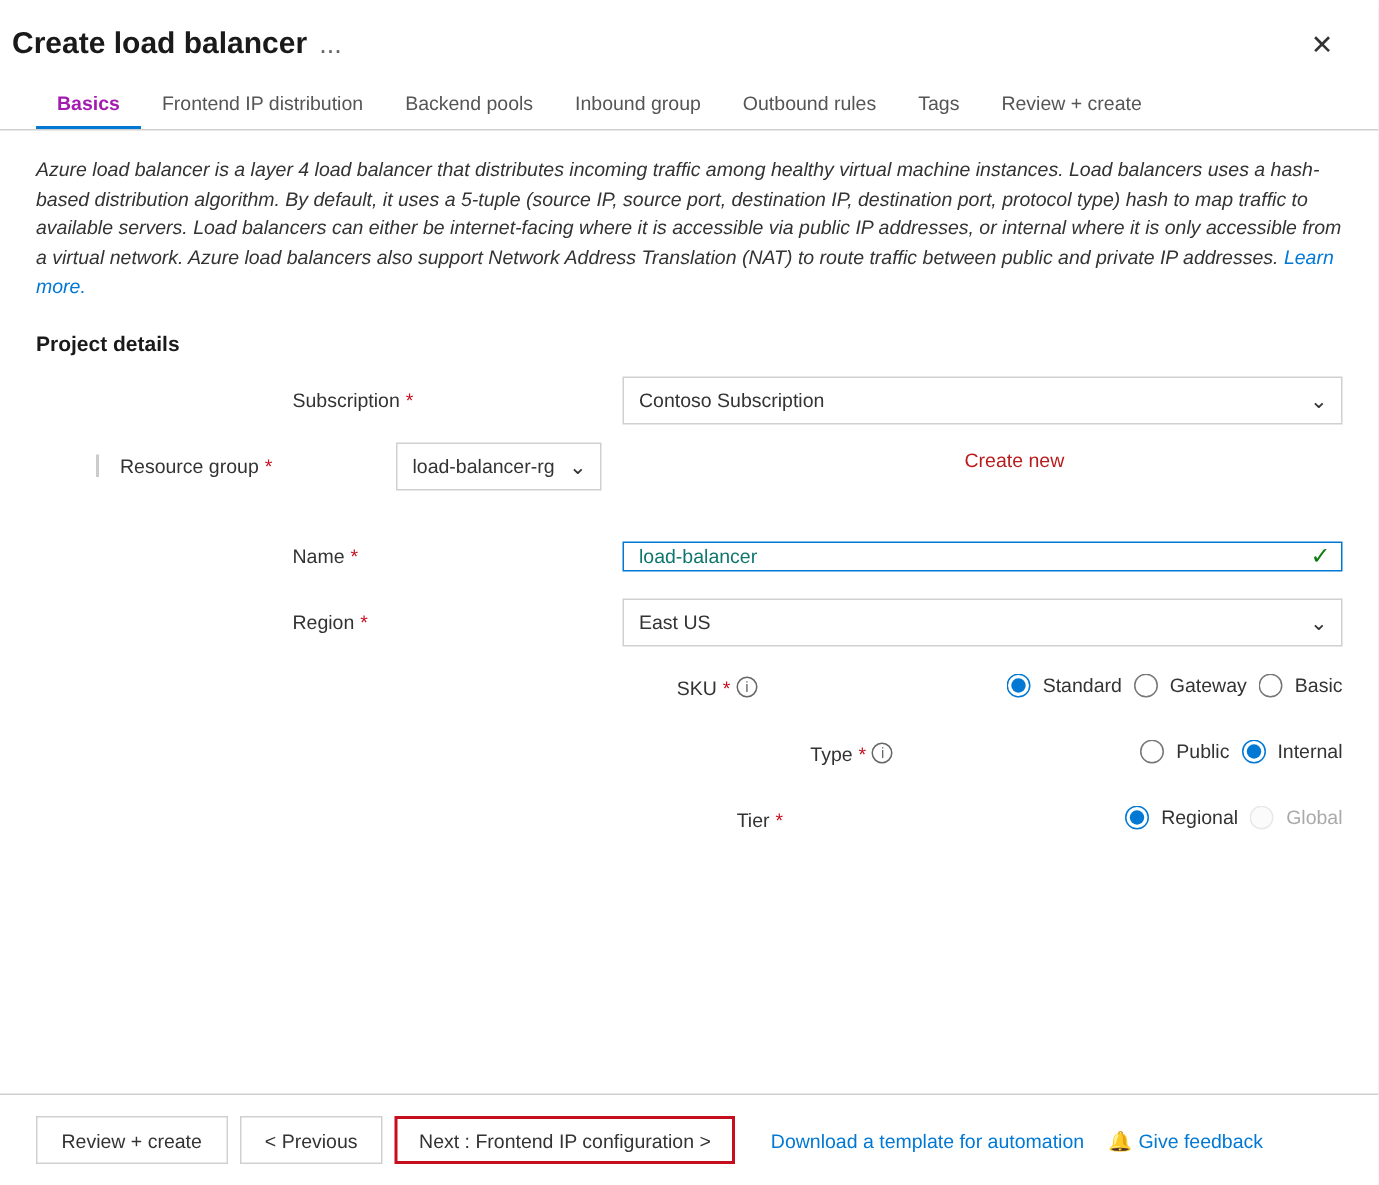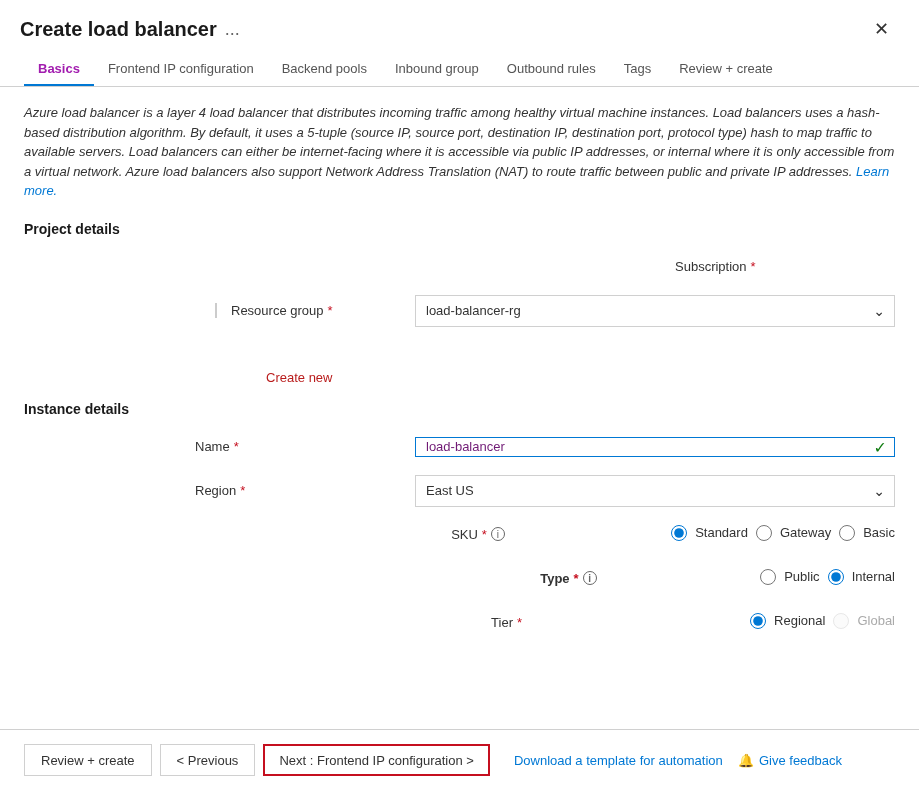--- a/index.html
+++ b/index.html
@@ -17,23 +17,23 @@
       background: #fff;
       width: 919px;
       min-height: 790px;
       position: relative;
       display: flex;
       flex-direction: column;
       box-shadow: 0 2px 8px rgba(0,0,0,0.15);
     }
     .panel-header {
       display: flex;
-      align-items: flex-start;
+      align-items: flex-end;
       justify-content: space-between;
-      padding: 18px 24px 0 20px;
+      padding: 18px 24px 0 8px;
     }
     .panel-title {
       font-size: 20px;
       font-weight: 600;
       color: #1a1a1a;
       display: flex;
       align-items: center;
       gap: 8px;
     }
     .panel-title-ellipsis {
@@ -165,21 +165,21 @@
       position: relative;
       width: 100%;
       max-width: 480px;
     }
     .input-wrapper input {
       width: 100%;
       height: 20px;
       border: 1px solid #0078d4;
       padding: 0 30px 0 10px;
       font-size: 13px;
-      color: #701a75;
+      color: #0f766e;
       outline: none;
     }
     .input-check {
       position: absolute;
       right: 8px;
       top: 50%;
       transform: translateY(-50%);
       color: #107c10;
       font-size: 16px;
     }
@@ -279,21 +279,21 @@
   <div class="panel-header">
     <h1 class="panel-title">
       <span>Create load balancer</span>
       <span class="panel-title-ellipsis">...</span>
     </h1>
     <button class="close-btn">✕</button>
   </div>
 
   <div class="tabs">
     <a class="tab active">Basics</a>
-    <a class="tab">Frontend IP configuration</a>
+    <a class="tab">Frontend IP distribution</a>
     <a class="tab">Backend pools</a>
     <a class="tab">Inbound group</a>
     <a class="tab">Outbound rules</a>
     <a class="tab">Tags</a>
     <a class="tab">Review + create</a>
   </div>
 
   <div class="content">
 
     <p class="description">
@@ -302,40 +302,44 @@
     </p>
 
     <div class="section-divider">
       <div class="section-title">Project details</div>
 
       <div class="form-row">
         <div class="form-label">
           <span>Subscription</span>
           <span class="required">*</span>
         </div>
-      </div>
-
-      <div style="display:flex; flex-direction: column; margin-bottom: 4px; gap: 27px;">
+        <div class="select-wrapper form-control">
+          <select>
+            <option>Contoso Subscription</option>
+          </select>
+        </div>
+      </div>
+
+      <div style="display:flex; flex-direction: row; margin-bottom: 4px;">
         <div class="form-row indent" style="margin-left: 20px;">
           <div style="width: 200px; border-left: 2px solid #ccc; padding-left: 14px; display:flex; align-items:center; gap:4px;">
             <span>Resource group</span>
             <span class="required">*</span>
           </div>
           <div class="select-wrapper" style="flex:1; max-width: 480px; margin-left: 0px;">
             <select>
               <option>load-balancer-rg</option>
             </select>
           </div>
         </div>
         <a href="#" class="create-new-link" style="margin-left: 242px; margin-top: 4px;">Create new</a>
       </div>
     </div>
 
     <div class="section-divider" style="margin-top: 16px;">
-      <div class="section-title">Instance details</div>
 
       <div class="form-row">
         <div class="form-label">
           <span>Name</span>
           <span class="required">*</span>
         </div>
         <div class="input-wrapper form-control">
           <input type="text" value="load-balancer" style="">
           <span class="input-check">✓</span>
         </div>
@@ -369,21 +373,21 @@
             <label for="sku-gateway">Gateway</label>
           </div>
           <div class="radio-item">
             <input type="radio" name="sku" id="sku-basic" style="">
             <label for="sku-basic">Basic</label>
           </div>
         </div>
       </div>
 
       <div class="form-row" style="align-items: flex-start; padding-top: 6px;">
-        <div class="form-label" style="padding-top: 2px; font-weight: bold;">
+        <div class="form-label" style="padding-top: 2px;">
           <span>Type</span>
           <span class="required">*</span>
           <span class="info-icon">i</span>
         </div>
         <div class="radio-group">
           <div class="radio-item">
             <input type="radio" name="type" id="type-public" style="">
             <label for="type-public">Public</label>
           </div>
           <div class="radio-item">

